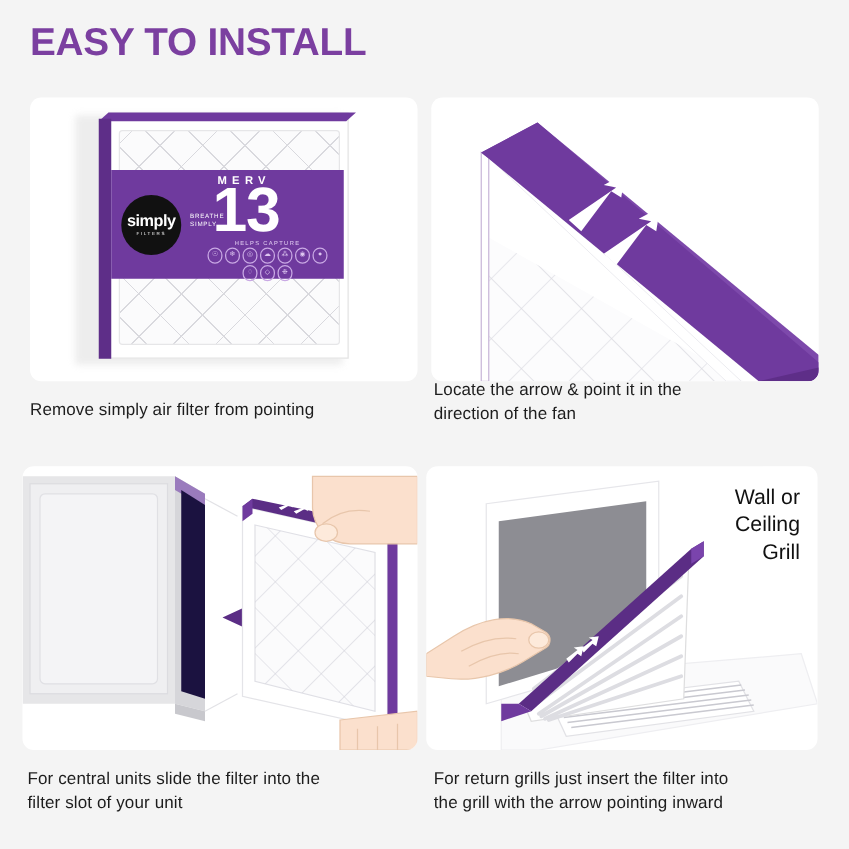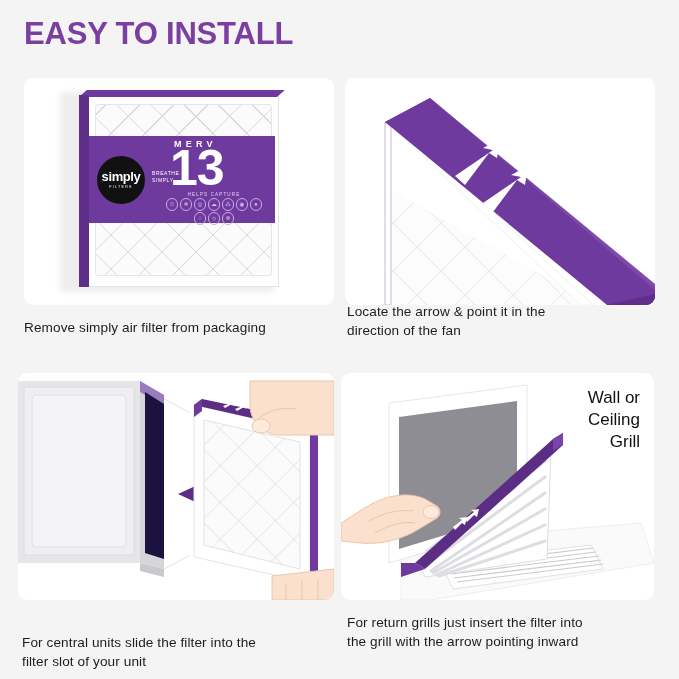--- a/index.html
+++ b/index.html
@@ -128,21 +128,21 @@
   .p4-text{
     position:absolute;right:14px;top:14px;
     text-align:right;
     font-size:17px;line-height:22px;color:#111;
     white-space:pre-line;
   }
 
   
   #cap1{left:24px;top:240px;width:310px;}
   #cap2{left:347px;top:224px;width:300px;}
-  #cap3{left:22px;top:535px;width:300px;margin-top:20px;}
+  #cap3{left:22px;top:535px;width:300px;}
   #cap4{left:347px;top:535px;width:305px;}
 
   svg{display:block;}
 </style>
 </head>
 <body>
 
 <div id="page">
 
   <div class="title">EASY TO INSTALL</div>
@@ -318,21 +318,21 @@
           <path d="M34 160 C48 152 62 148 74 150" fill="none" stroke="#e8c6ab" stroke-width="1"></path>
           <ellipse cx="90" cy="139" rx="8" ry="6.5" fill="#fdeadb" stroke="#e8c6ab" stroke-width="1"></ellipse>
         </g>
       </svg>
 
       <div class="p4-text">Wall or
 Ceiling
 Grill</div>
     </div>
 
-    <div class="caption" id="cap1">Remove simply air filter from packaging</div>
+    <div class="caption" id="cap1">Remove simply air filter from pointing</div>
     <div class="caption" id="cap2">Locate the arrow &amp; point it in the
 direction of the fan</div>
     <div class="caption" id="cap3">For central units slide the filter into the
 filter slot of your unit</div>
     <div class="caption" id="cap4">For return grills just insert the filter into
 the grill with the arrow pointing inward</div>
 
   </div>
 </div>
 

